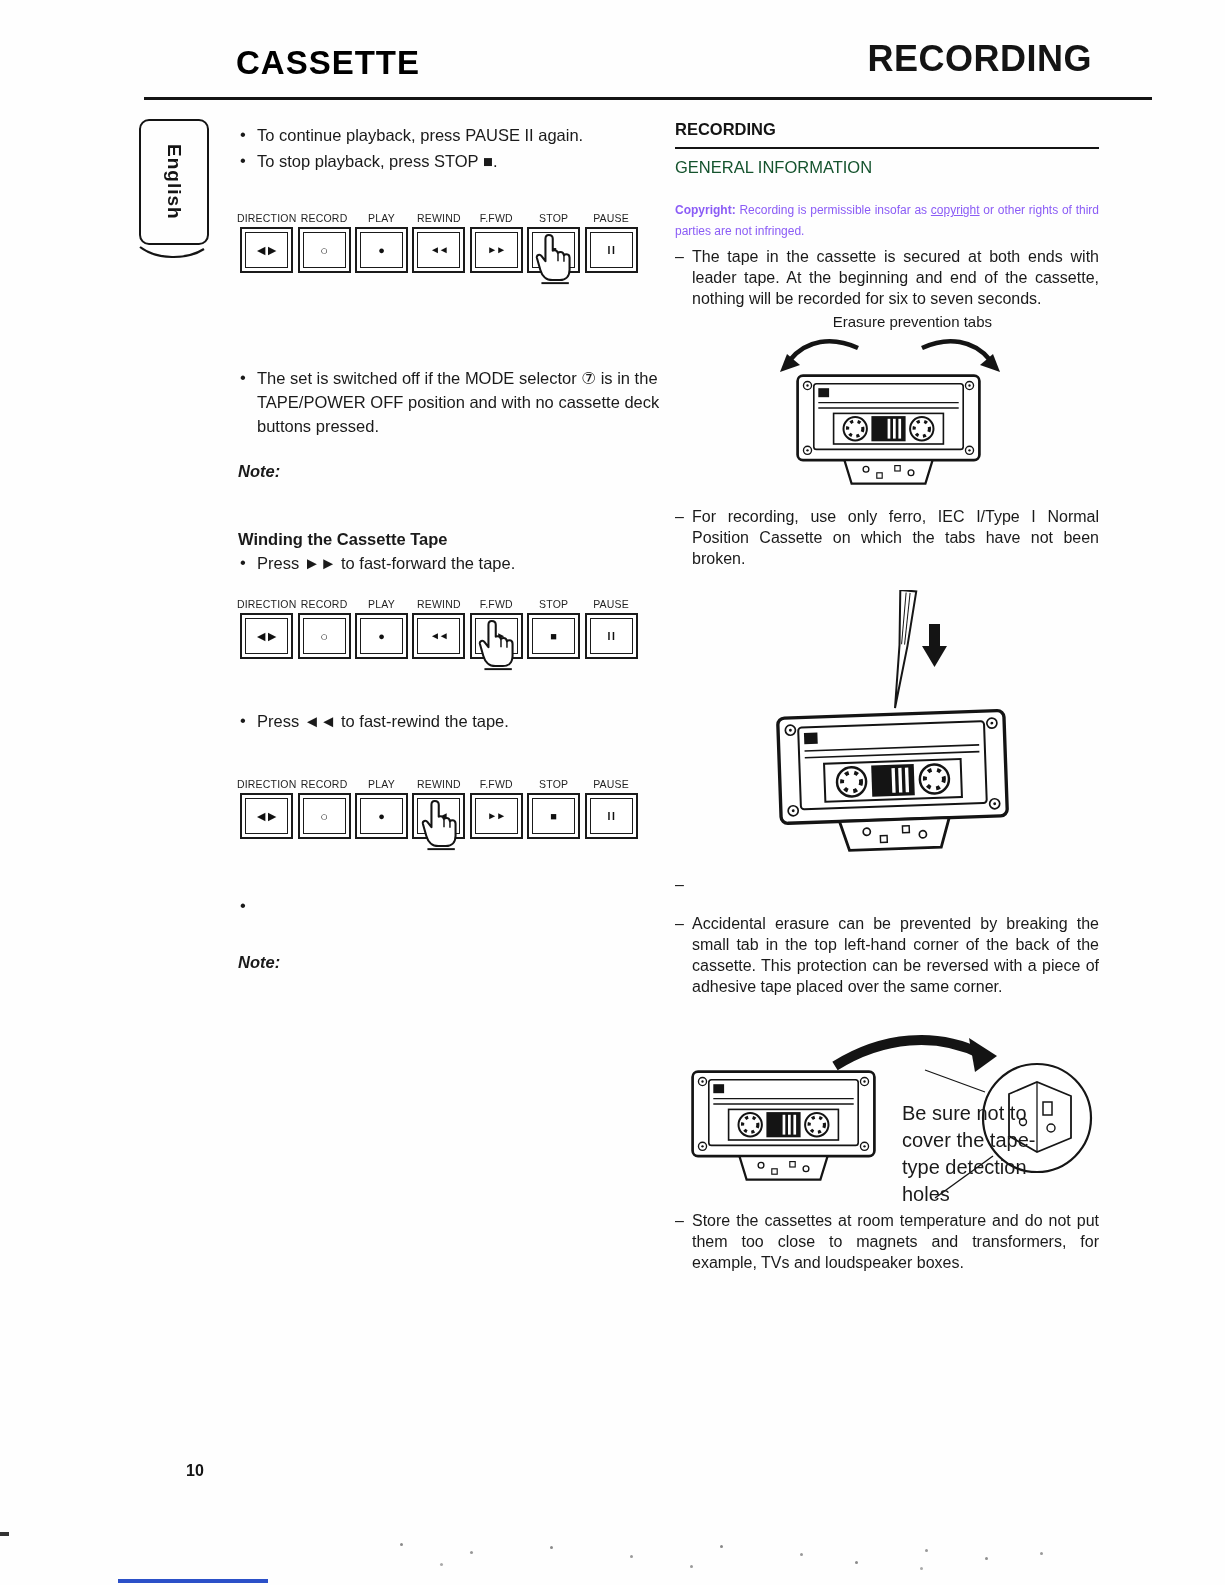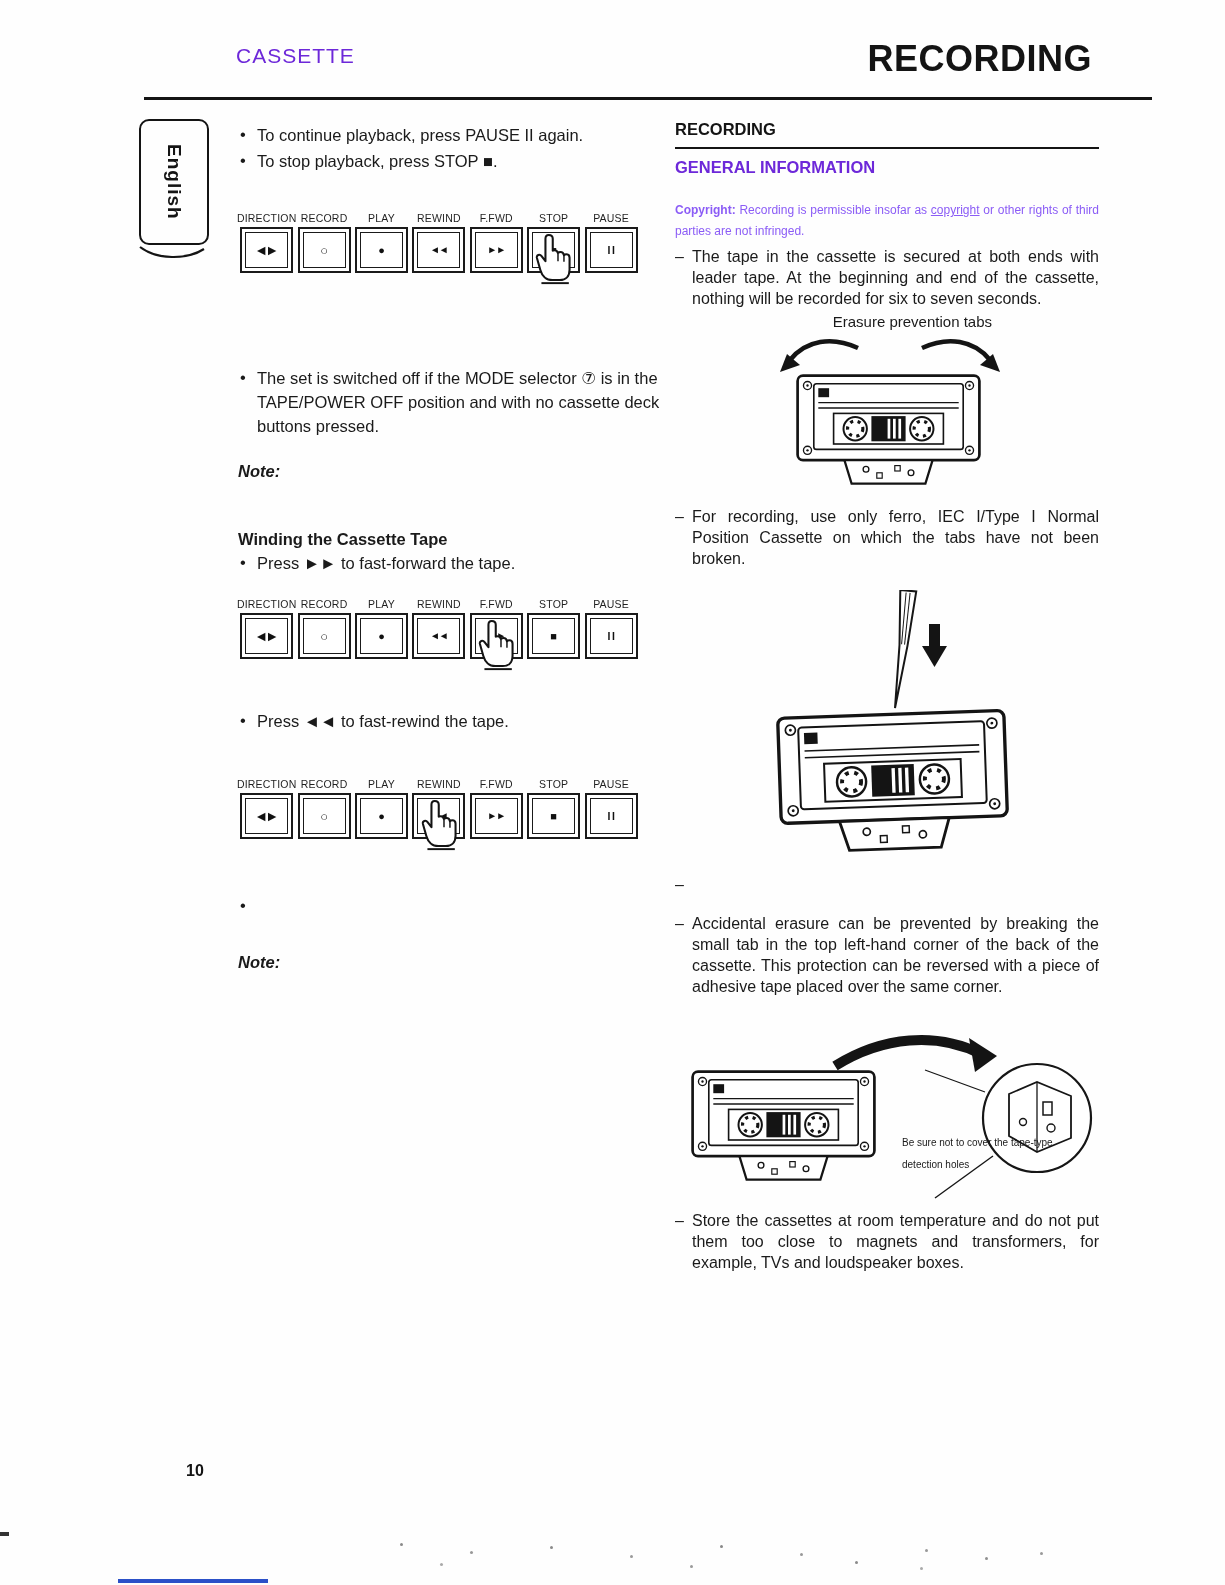--- a/index.html
+++ b/index.html
@@ -1,21 +1,21 @@
 <!DOCTYPE html>
 <html><head>
 <meta charset="utf-8">
 <style>
   html,body{margin:0;padding:0;background:#ffffff;}
   .page{position:relative;width:1225px;height:1585px;background:#fefefe;
         font-family:"Liberation Sans","DejaVu Sans",sans-serif;color:#1c1c1c;overflow:hidden;}
   .abs{position:absolute;}
 
   
-  .h-left{left:236px;top:44px;font-size:21px;font-weight:400;letter-spacing:1px;color:#6d28d9;}
+  .h-left{left:236px;top:44px;font-size:33px;font-weight:700;letter-spacing:1px;color:#000000;}
   .h-right{right:133px;top:38px;font-size:36px;font-weight:700;letter-spacing:.5px;color:#141414;}
   .top-rule{left:144px;top:97px;width:1008px;height:3px;background:#141414;}
 
   
   .lang-box{left:139px;top:119px;width:66px;height:122px;border:2.5px solid #141414;border-radius:10px;
             display:flex;align-items:center;justify-content:center;}
   .lang-box span{writing-mode:vertical-rl;font-size:19px;font-weight:700;letter-spacing:1px;color:#141414;}
 
   
   .txtblock{left:238px;width:432px;font-size:16.5px;line-height:24px;color:#1a1a1a;}
@@ -38,21 +38,21 @@
   .deck-col:nth-child(3) .sym{font-size:11px;}
   .deck-col:nth-child(4) .sym,.deck-col:nth-child(5) .sym{font-size:10px;letter-spacing:-1px;}
   .deck-col:nth-child(6) .sym{font-size:11px;}
   .deck-col:nth-child(7) .sym{font-size:10.5px;font-weight:700;letter-spacing:1.5px;padding-left:2px;}
   .hand{position:absolute;top:34px;width:44px;height:56px;z-index:3;}
 
   
   .rcol{left:675px;width:424px;font-size:12px;line-height:21px;color:#8b5cf6;}
   .sec-head{left:675px;top:120px;width:424px;font-size:16.5px;font-weight:700;
             border-bottom:2.5px solid #141414;padding-bottom:8px;color:#141414;}
-  .sub-head{left:675px;top:158px;font-size:16.5px;font-weight:700;color:#6d28d9;}
+  .sub-head{left:675px;top:158px;font-size:16.5px;font-weight:400;color:#14532d;}
   .just{text-align:justify;}
   .dash-item{position:absolute;left:675px;width:424px;padding-left:17px;box-sizing:border-box;
              font-size:16px;line-height:21px;text-align:justify;color:#1a1a1a;}
   .d-mark{position:absolute;left:0;top:0;}
   .u{text-decoration:underline;}
   .caption{font-size:15px;color:#1a1a1a;}
   .illo{position:absolute;}
 
   .pageno{left:186px;top:1430px;font-size:16px;font-weight:700;color:#141414;margin-top:32px;}
 
@@ -422,21 +422,21 @@
     <g>
       <circle cx="352" cy="88" r="54" fill="#fff" stroke="#161616" stroke-width="2.2"></circle>
       <path d="M324 64 L352 52 L386 66 L386 108 L352 122 L324 106 Z" fill="#fff" stroke="#161616" stroke-width="1.8"></path>
       <line x1="352" y1="52" x2="352" y2="122" stroke="#161616" stroke-width="1.3"></line>
       <rect x="358" y="72" width="9" height="13" fill="none" stroke="#161616" stroke-width="1.5"></rect>
       <circle cx="338" cy="92" r="3.5" fill="none" stroke="#161616" stroke-width="1.4"></circle>
       <circle cx="366" cy="98" r="4" fill="none" stroke="#161616" stroke-width="1.4"></circle>
     </g>
   </svg>
 
-  <div class="abs caption" style="left:902px;top:1132px;width:168px;line-height:22px;font-size:10px">Be sure not to cover the tape-type detection holes</div>
+  <div class="abs caption" style="left:902px;top:1100px;width:168px;line-height:27px;font-size:20px">Be sure not to cover the tape-type detection holes</div>
 
   <div class="dash-item" style="top:1210px">
     <span class="d-mark">–</span>
     <span>Store the cassettes at room temperature and do not put them too close to magnets and transformers, for example, TVs and loudspeaker boxes.</span>
   </div>
 
   <div class="abs pageno">10</div>
 
   <div class="noise"></div>
   <div class="abs edge-mark"></div>

